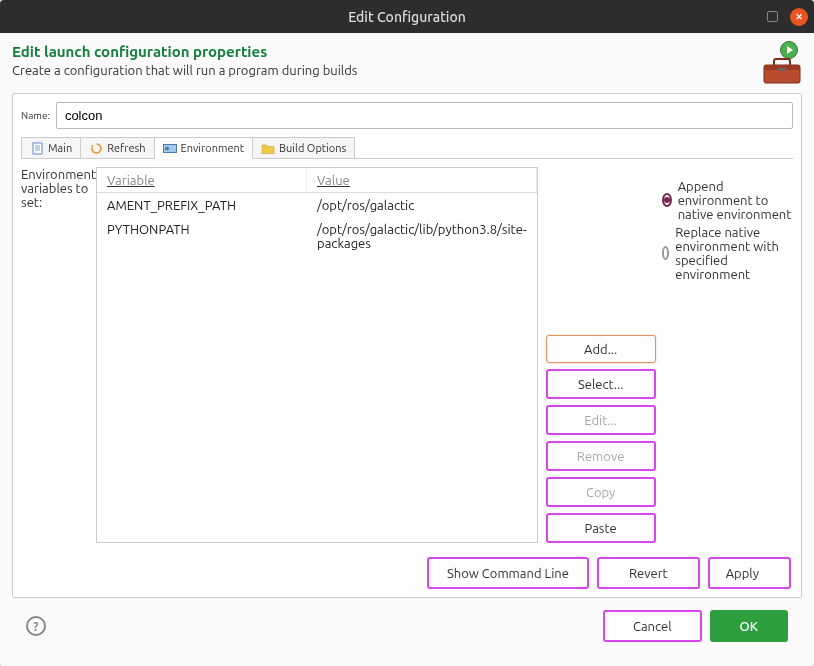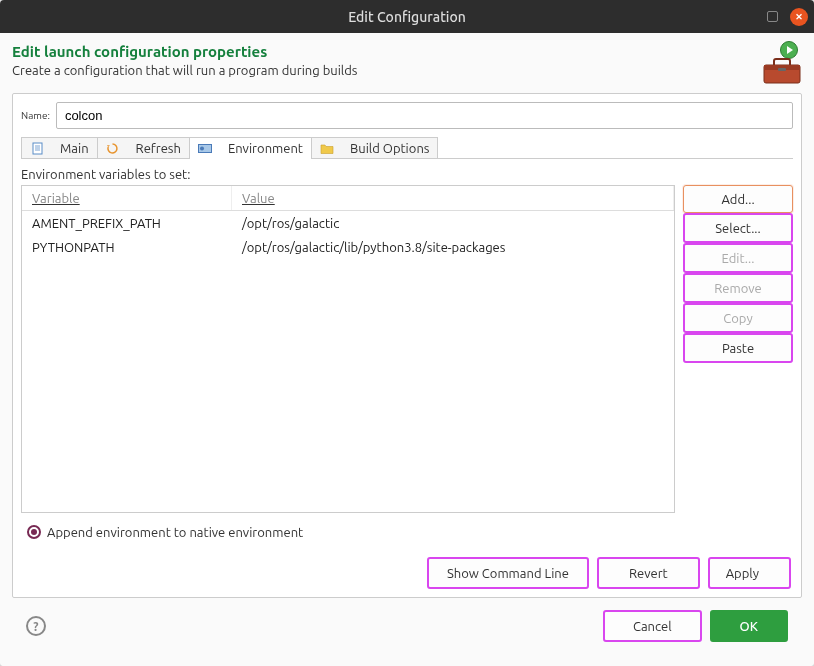--- a/index.html
+++ b/index.html
@@ -26,41 +26,41 @@
 .run-circle::before { content:""; border-left:6px solid #fff; border-top:4px solid transparent; border-bottom:4px solid transparent; margin-left:2px; }
 .toolbox-svg { position:absolute; bottom:0; right:0; }
 
 .panel { border:1px solid #ccc; background:#fff; padding:8px; flex:1; display:flex; flex-direction:column; border-radius:2px; }
 
 .name-row { display:flex; align-items:center; margin-bottom:8px; gap:6px; }
 .name-row label { font-size:10px; color:#333; }
 .name-row input { flex:1; border:1px solid #bbb; padding:5px 8px; font-size:13px; border-radius:2px; }
 
 .tabs { display:flex; border-bottom:1px solid #ccc; margin-bottom:4px; }
-.tab { border:1px solid #ccc; border-bottom:none; padding:3px 8px; display:flex; align-items:center; gap:16px; font-size:13px; background:#f5f5f5; cursor:pointer; margin-right:-1px; }
+.tab { border:1px solid #ccc; border-bottom:none; padding:3px 8px; display:flex; align-items:center; gap:4px; font-size:11px; background:#f5f5f5; cursor:pointer; margin-right:-1px; }
 .tab.active { background:#fff; position:relative; }
 .tab.active::after { content:""; position:absolute; bottom:-1px; left:0; right:0; height:1px; background:#fff; }
 .tab-icon { width:14px; height:14px; display:inline-flex; align-items:center; justify-content:center; }
 
-.tab-content { flex:1; display:flex; flex-direction:column; padding-top:4px; }
+.tab-content { flex:1; display:flex; flex-direction:row; padding-top:4px; }
 .env-label { font-size:13px; margin-bottom:4px; color:#333; }
 .env-row { display:flex; gap:8px; flex:1; }
 
 .table-wrap { flex:1; border:1px solid #ccc; background:#fff; display:flex; flex-direction:column; min-height:250px; }
 .table-head { display:flex; border-bottom:1px solid #ddd;text-decoration:underline; }
 .th { padding:5px 10px; font-size:13px; color:#888; border-right:1px solid #eee; }
 .th.var { width:210px; }
 .th.val { flex:1; }
 .table-body { flex:1; }
 .tr { display:flex; padding:2px 0; }
 .td { padding:3px 10px; font-size:13px; color:#222; }
 .td.var { width:210px; }
 .td.val { flex:1; }
 
-.btn-col { display:flex; flex-direction:column; width:110px; }
+.btn-col { display:flex; flex-direction:column; gap:6px; width:110px;justify-content:flex-end; }
 .btn { border:2px solid #d946ef; background:#fdfdfd; padding:6px 4px; font-size:13px; border-radius:3px; cursor:pointer; text-align:center; }
 .btn.highlight { border:1px solid #e89060; box-shadow:0 0 0 1px rgba(232,144,96,0.15); }
 .btn.disabled { color:#aaa; cursor:default; }
 
 .radios { margin-top:12px; padding-left:6px; }
 .radio-row { display:flex; align-items:center; gap:6px; font-size:13px; color:#333; margin-bottom:4px; cursor:pointer; }
 .radio { width:14px; height:14px; border-radius:50%; border:2px solid #999; display:inline-flex; align-items:center; justify-content:center; }
 .radio.checked { border-color:#772953; }
 .radio.checked::before { content:""; width:6px; height:6px; border-radius:50%; background:#772953; }
 
@@ -177,20 +177,24 @@
             <div class="btn disabled">Copy</div>
             <div class="btn">Paste</div>
           </div>
         </div>
 
         <div class="radios">
           <div class="radio-row">
             <span class="radio checked"></span>
             <span>Append environment to native environment</span>
           </div>
+          <div class="radio-row">
+            <span class="radio"></span>
+            <span>Replace native environment with specified environment</span>
+          </div>
         </div>
       </div>
 
       <div class="bottom-btns">
         <div class="btn">Show Command Line</div>
         <div class="btn" style="padding-left:30px;padding-right:30px;">Revert</div>
         <div class="btn" style="padding-left:16px;padding-right:30px;text-align:right;">Apply</div>
       </div>
 
     </div>

